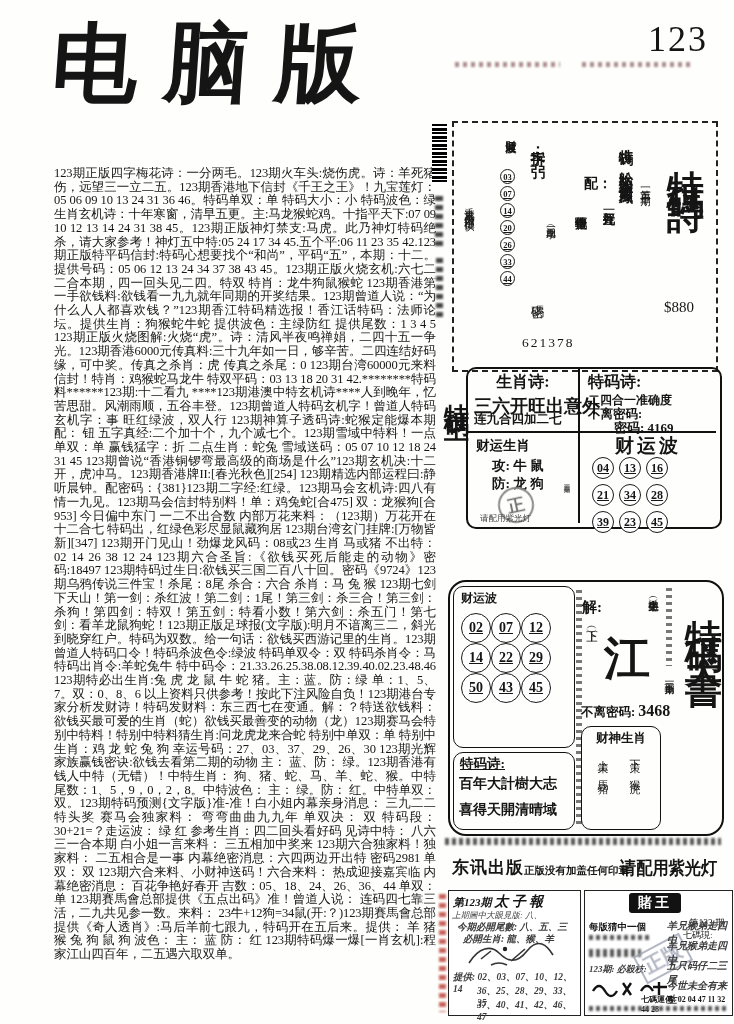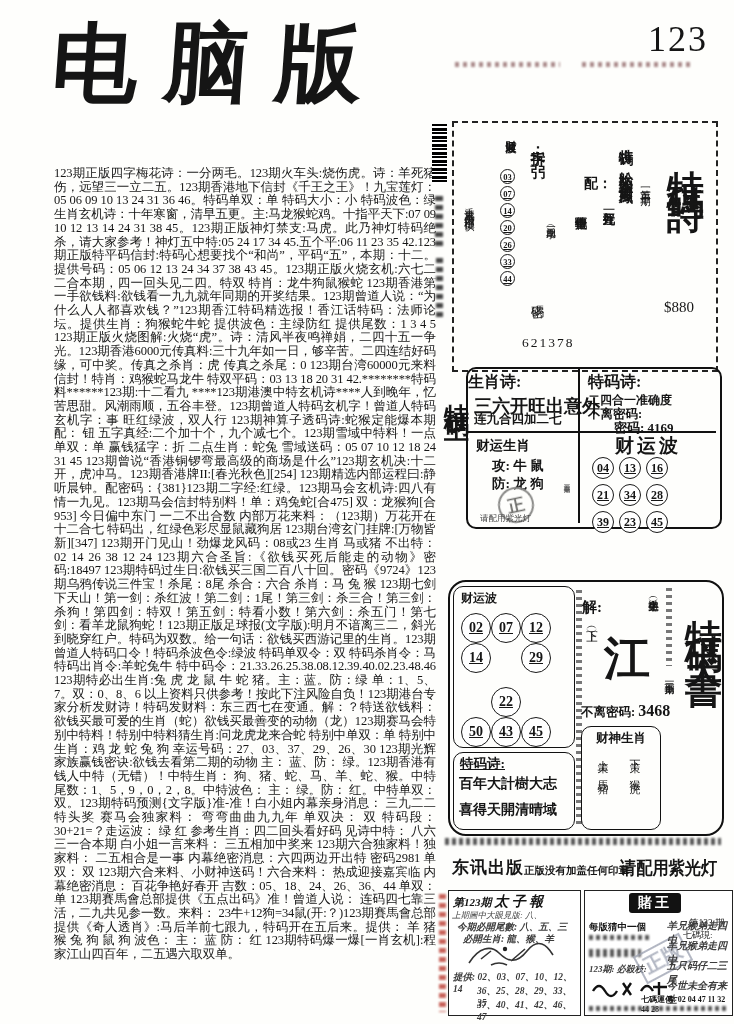--- a/index.html
+++ b/index.html
@@ -87,21 +87,21 @@
     <div class="abs vtext" style="left:206px;top:18px;font-size:37px;font-weight:bold;letter-spacing:12px;">特碼詩</div>
     <div class="abs" style="left:210px;top:176px;font-size:15px;">$880</div>
   </div>
 
   <div class="abs vtext" style="left:440px;top:384px;font-size:25px;font-weight:bold;letter-spacing:8px;">特碼王</div>
 
   <div class="abs sxbox">
     <div class="abs" style="left:110px;top:0;width:2px;height:154px;background:#111;"></div>
     <div class="abs" style="left:0;top:62px;width:248px;height:2px;background:#111;"></div>
 
-    <div class="abs" style="left:0;top:3px;width:110px;text-align:left;font-size:16px;font-weight:bold;">生肖诗:</div>
+    <div class="abs" style="left:0;top:3px;width:110px;text-align:center;font-size:16px;font-weight:bold;">生肖诗:</div>
     <div class="abs" style="left:6px;top:25px;font-size:18px;font-weight:bold;">三六开旺出意外</div>
     <div class="abs" style="left:6px;top:42px;font-size:12.5px;font-weight:bold;">连九合四加二七</div>
 
     <div class="abs" style="left:112px;top:3px;width:136px;text-align:left;padding-left:8px;font-size:16px;font-weight:bold;box-sizing:border-box;">特码诗:</div>
     <div class="abs" style="left:120px;top:23px;font-size:12px;font-weight:bold;">二四合一准确度</div>
     <div class="abs" style="left:120px;top:37px;font-size:12.5px;font-weight:bold;">不离密码:</div>
     <div class="abs" style="left:146px;top:50px;font-size:13px;font-weight:bold;">密码: 4169</div>
 
     <div class="abs" style="left:8px;top:68px;font-size:13.5px;font-weight:bold;">财运生肖</div>
     <div class="abs" style="left:24px;top:88px;font-size:13.5px;font-weight:bold;">攻: 牛 鼠</div>
@@ -126,21 +126,21 @@
 
 
   <div class="abs lhbox">
     <div class="subbox" style="left:3px;top:4px;width:120px;height:160px;">
       <div class="abs" style="left:7px;top:3px;font-size:12px;font-weight:bold;">财运波</div>
       <div class="abs circ-grid" style="left:7px;top:26px;width:106px;">
           <span class="circ lh-circ" style="width: 30px; height: 30px; font-size: 14px;">02</span>
           <span class="circ lh-circ" style="width: 30px; height: 30px; font-size: 14px;">07</span>
           <span class="circ lh-circ" style="width: 30px; height: 30px; font-size: 14px;">12</span>
           <span class="circ lh-circ" style="width: 30px; height: 30px; font-size: 14px;">14</span>
-          <span class="circ lh-circ" style="width: 30px; height: 30px; font-size: 14px; margin-top: 44px;">22</span>
+          <span class="circ lh-circ" style="width: 30px; height: 30px; font-size: 14px;">22</span>
           <span class="circ lh-circ" style="width: 30px; height: 30px; font-size: 14px;">29</span>
           <span class="circ lh-circ" style="width: 30px; height: 30px; font-size: 14px;">50</span>
           <span class="circ lh-circ" style="width: 30px; height: 30px; font-size: 14px;">43</span>
           <span class="circ lh-circ" style="width: 30px; height: 30px; font-size: 14px;">45</span>
         </div>
     </div>
     <div class="subbox" style="left:3px;top:170px;width:120px;height:76px;">
       <div class="abs" style="left:6px;top:2px;font-size:13.5px;font-weight:bold;text-decoration:underline;">特码诗:</div>
       <div class="abs" style="left:5px;top:22px;font-size:14px;font-weight:bold;">百年大計樹大志</div>
       <div class="abs" style="left:5px;top:48px;font-size:14px;font-weight:bold;">喜得天開清晴域</div>

